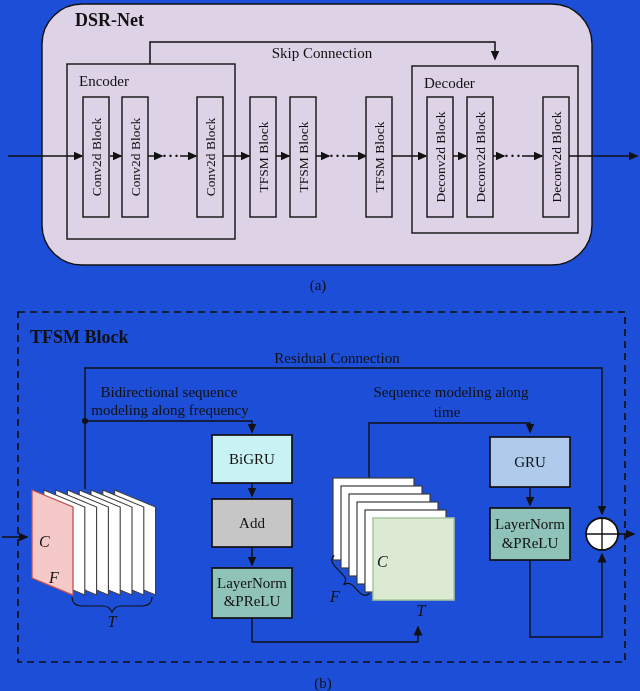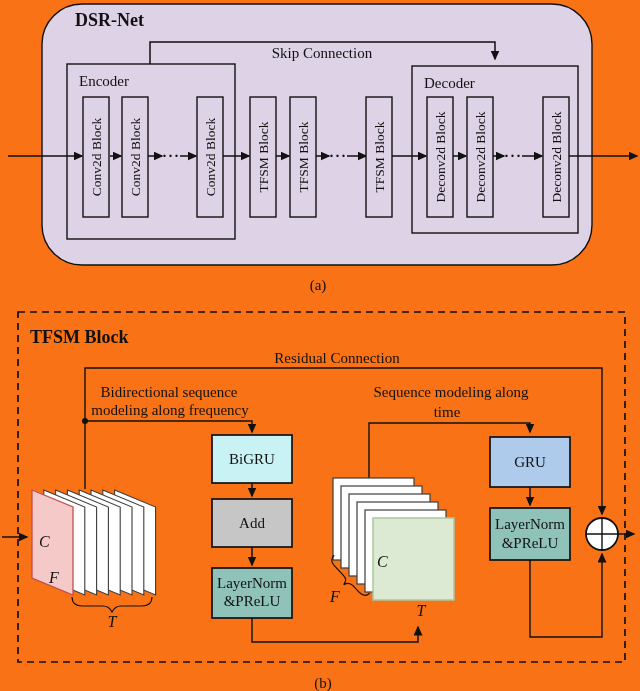--- a/index.html
+++ b/index.html
@@ -1,16 +1,16 @@
 <!DOCTYPE html>
 <html><head>
 <meta charset="utf-8">
 <style>
   html,body{margin:0;padding:0;background:#ffffff;}
-  .stage{position:relative;width:640px;height:691px;background:#f97316;overflow:hidden;
+  .stage{position:relative;width:640px;height:691px;background:#1d4ed8;overflow:hidden;
          font-family:"Liberation Serif","DejaVu Serif",serif;}
   svg{position:absolute;left:0;top:0;}
   text{fill:#111;}
   .t15{font-size:15px;}
   .title{font-size:18px;font-weight:700;}
   .blk{font-size:13.5px;}
   .math{font-size:16px;font-style:italic;}
   .mid{text-anchor:middle;}
   .dots{font-size:15px;font-weight:700;letter-spacing:1px;}
   .ln{stroke:#111;stroke-width:1.5;fill:none;}

